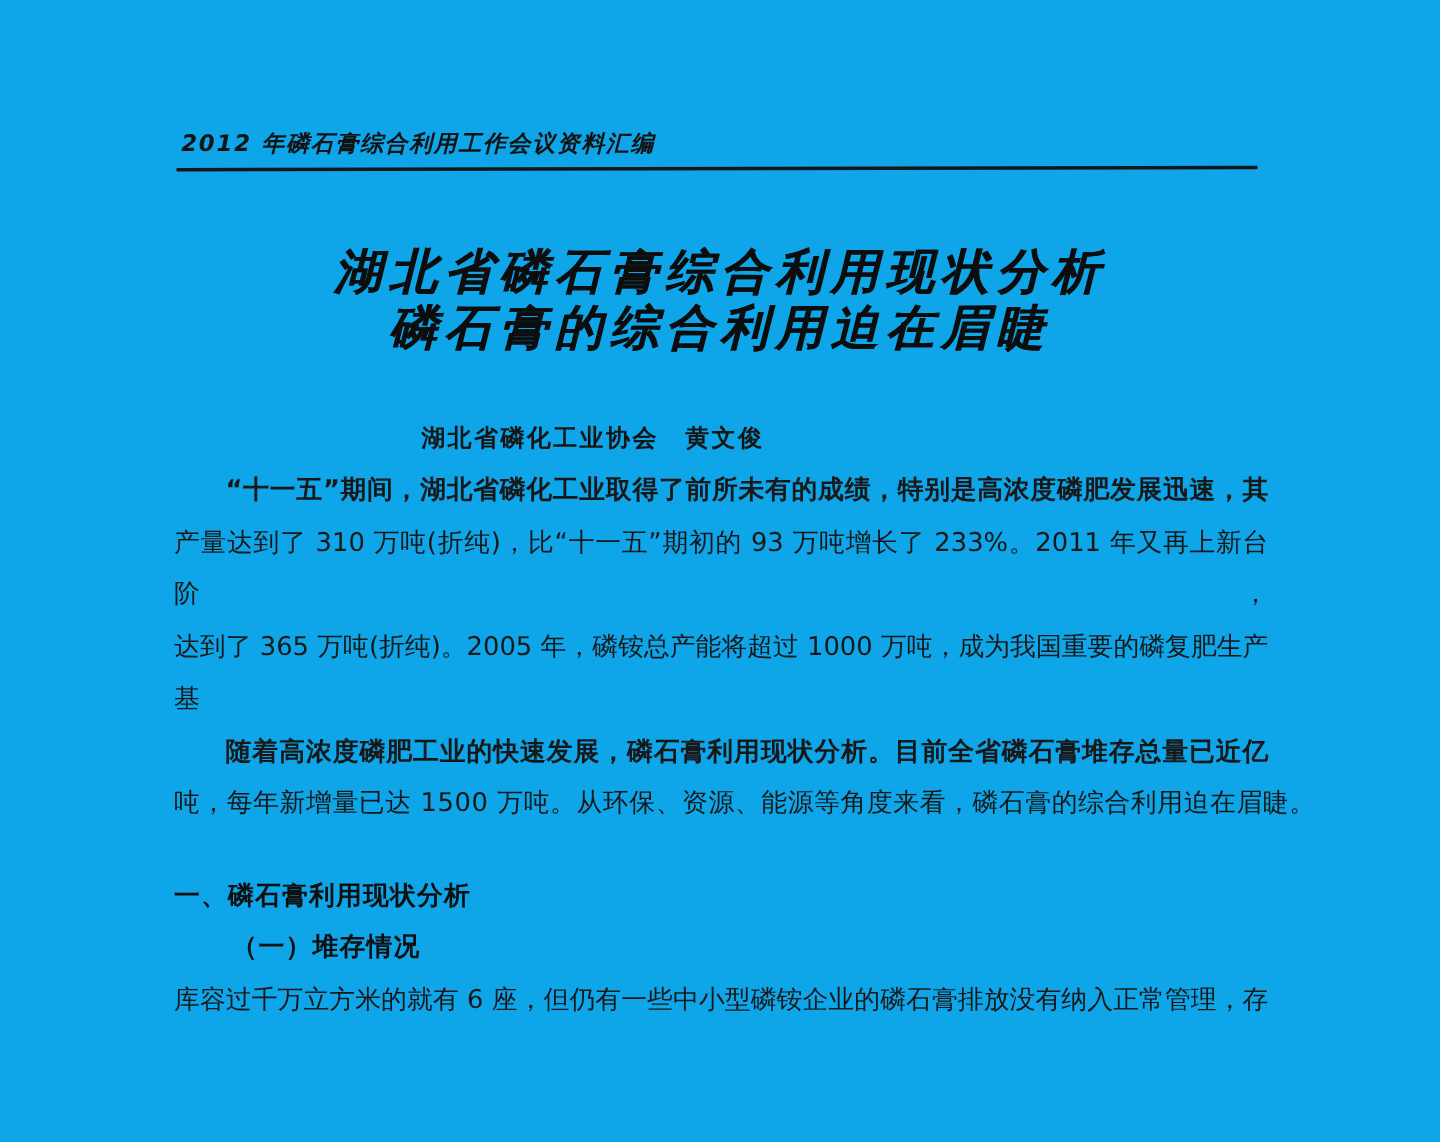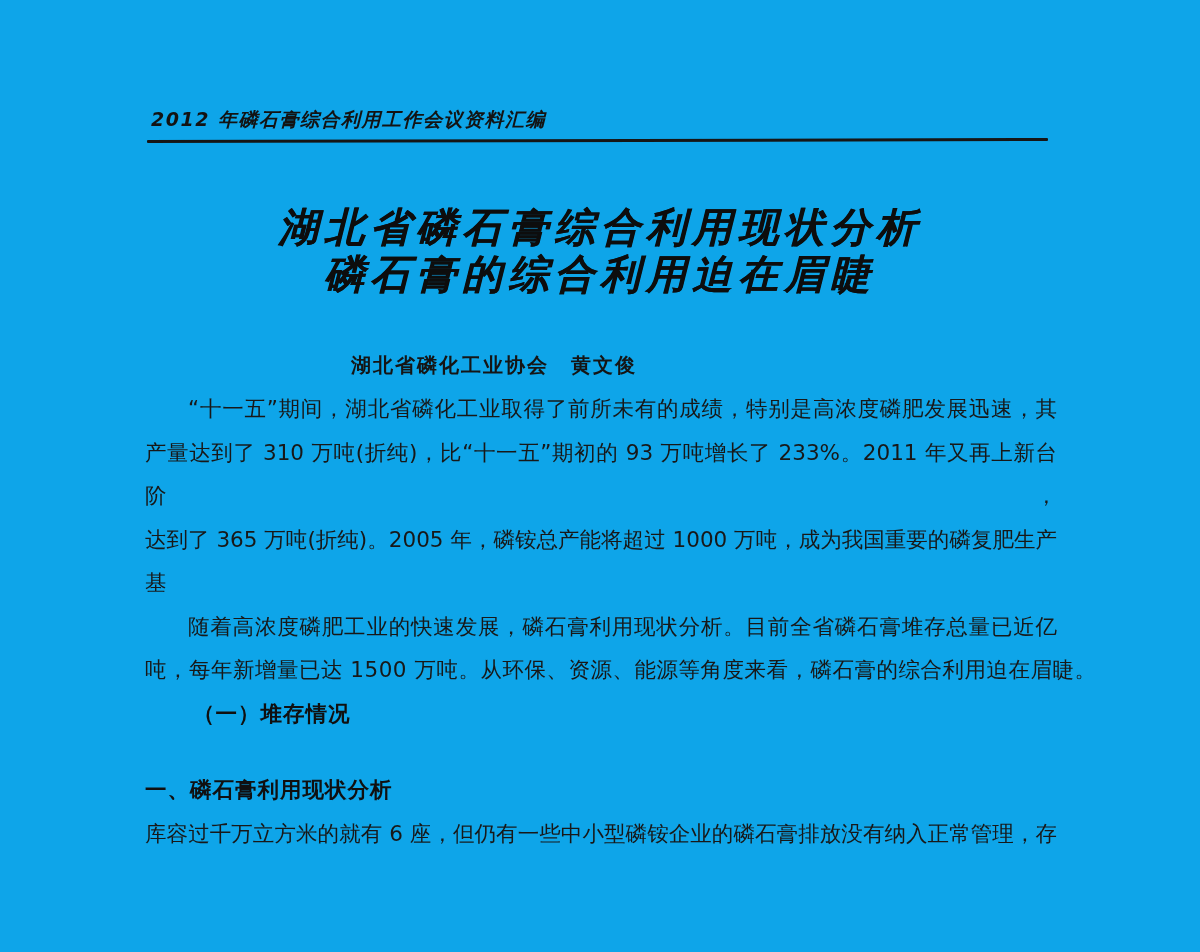--- a/index.html
+++ b/index.html
@@ -86,20 +86,21 @@
     letter-spacing: 0.5px;
   }
   .jline {
     white-space: normal;
     text-align: justify;
     text-align-last: justify;
     letter-spacing: 0;
   }
   .indent {
     padding-left: 43px;
+    font-weight: bold;
   }
   .sec-heading {
     font-weight: 700;
     letter-spacing: 1px;
     color: #101010;
   }
   .sec-heading.first {
     margin-top: 33px;
   }
   .sub-heading {
@@ -131,23 +132,23 @@
       <div class="line jline indent">“十一五”期间，湖北省磷化工业取得了前所未有的成绩，特别是高浓度磷肥发展迅速，其</div>
       <div class="line jline">产量达到了 310 万吨(折纯)，比“十一五”期初的 93 万吨增长了 233%。2011 年又再上新台阶，</div>
       <div class="line jline">达到了 365 万吨(折纯)。2005 年，磷铵总产能将超过 1000 万吨，成为我国重要的磷复肥生产基</div>
     </div>
 
     <div>
       <div class="line jline indent">随着高浓度磷肥工业的快速发展，磷石膏利用现状分析。目前全省磷石膏堆存总量已近亿</div>
       <div class="line">吨，每年新增量已达 1500 万吨。从环保、资源、能源等角度来看，磷石膏的综合利用迫在眉睫。</div>
     </div>
 
+    <div class="line sec-heading first">一、磷石膏利用现状分析</div>
+
     <div class="line sub-heading">（一）堆存情况</div>
-
-    <div class="line sec-heading first">一、磷石膏利用现状分析</div>
 
     <div>
       <div class="line jline">库容过千万立方米的就有 6 座，但仍有一些中小型磷铵企业的磷石膏排放没有纳入正常管理，存</div>
 
     </div>
 
   </div>
 
 </div>
 

